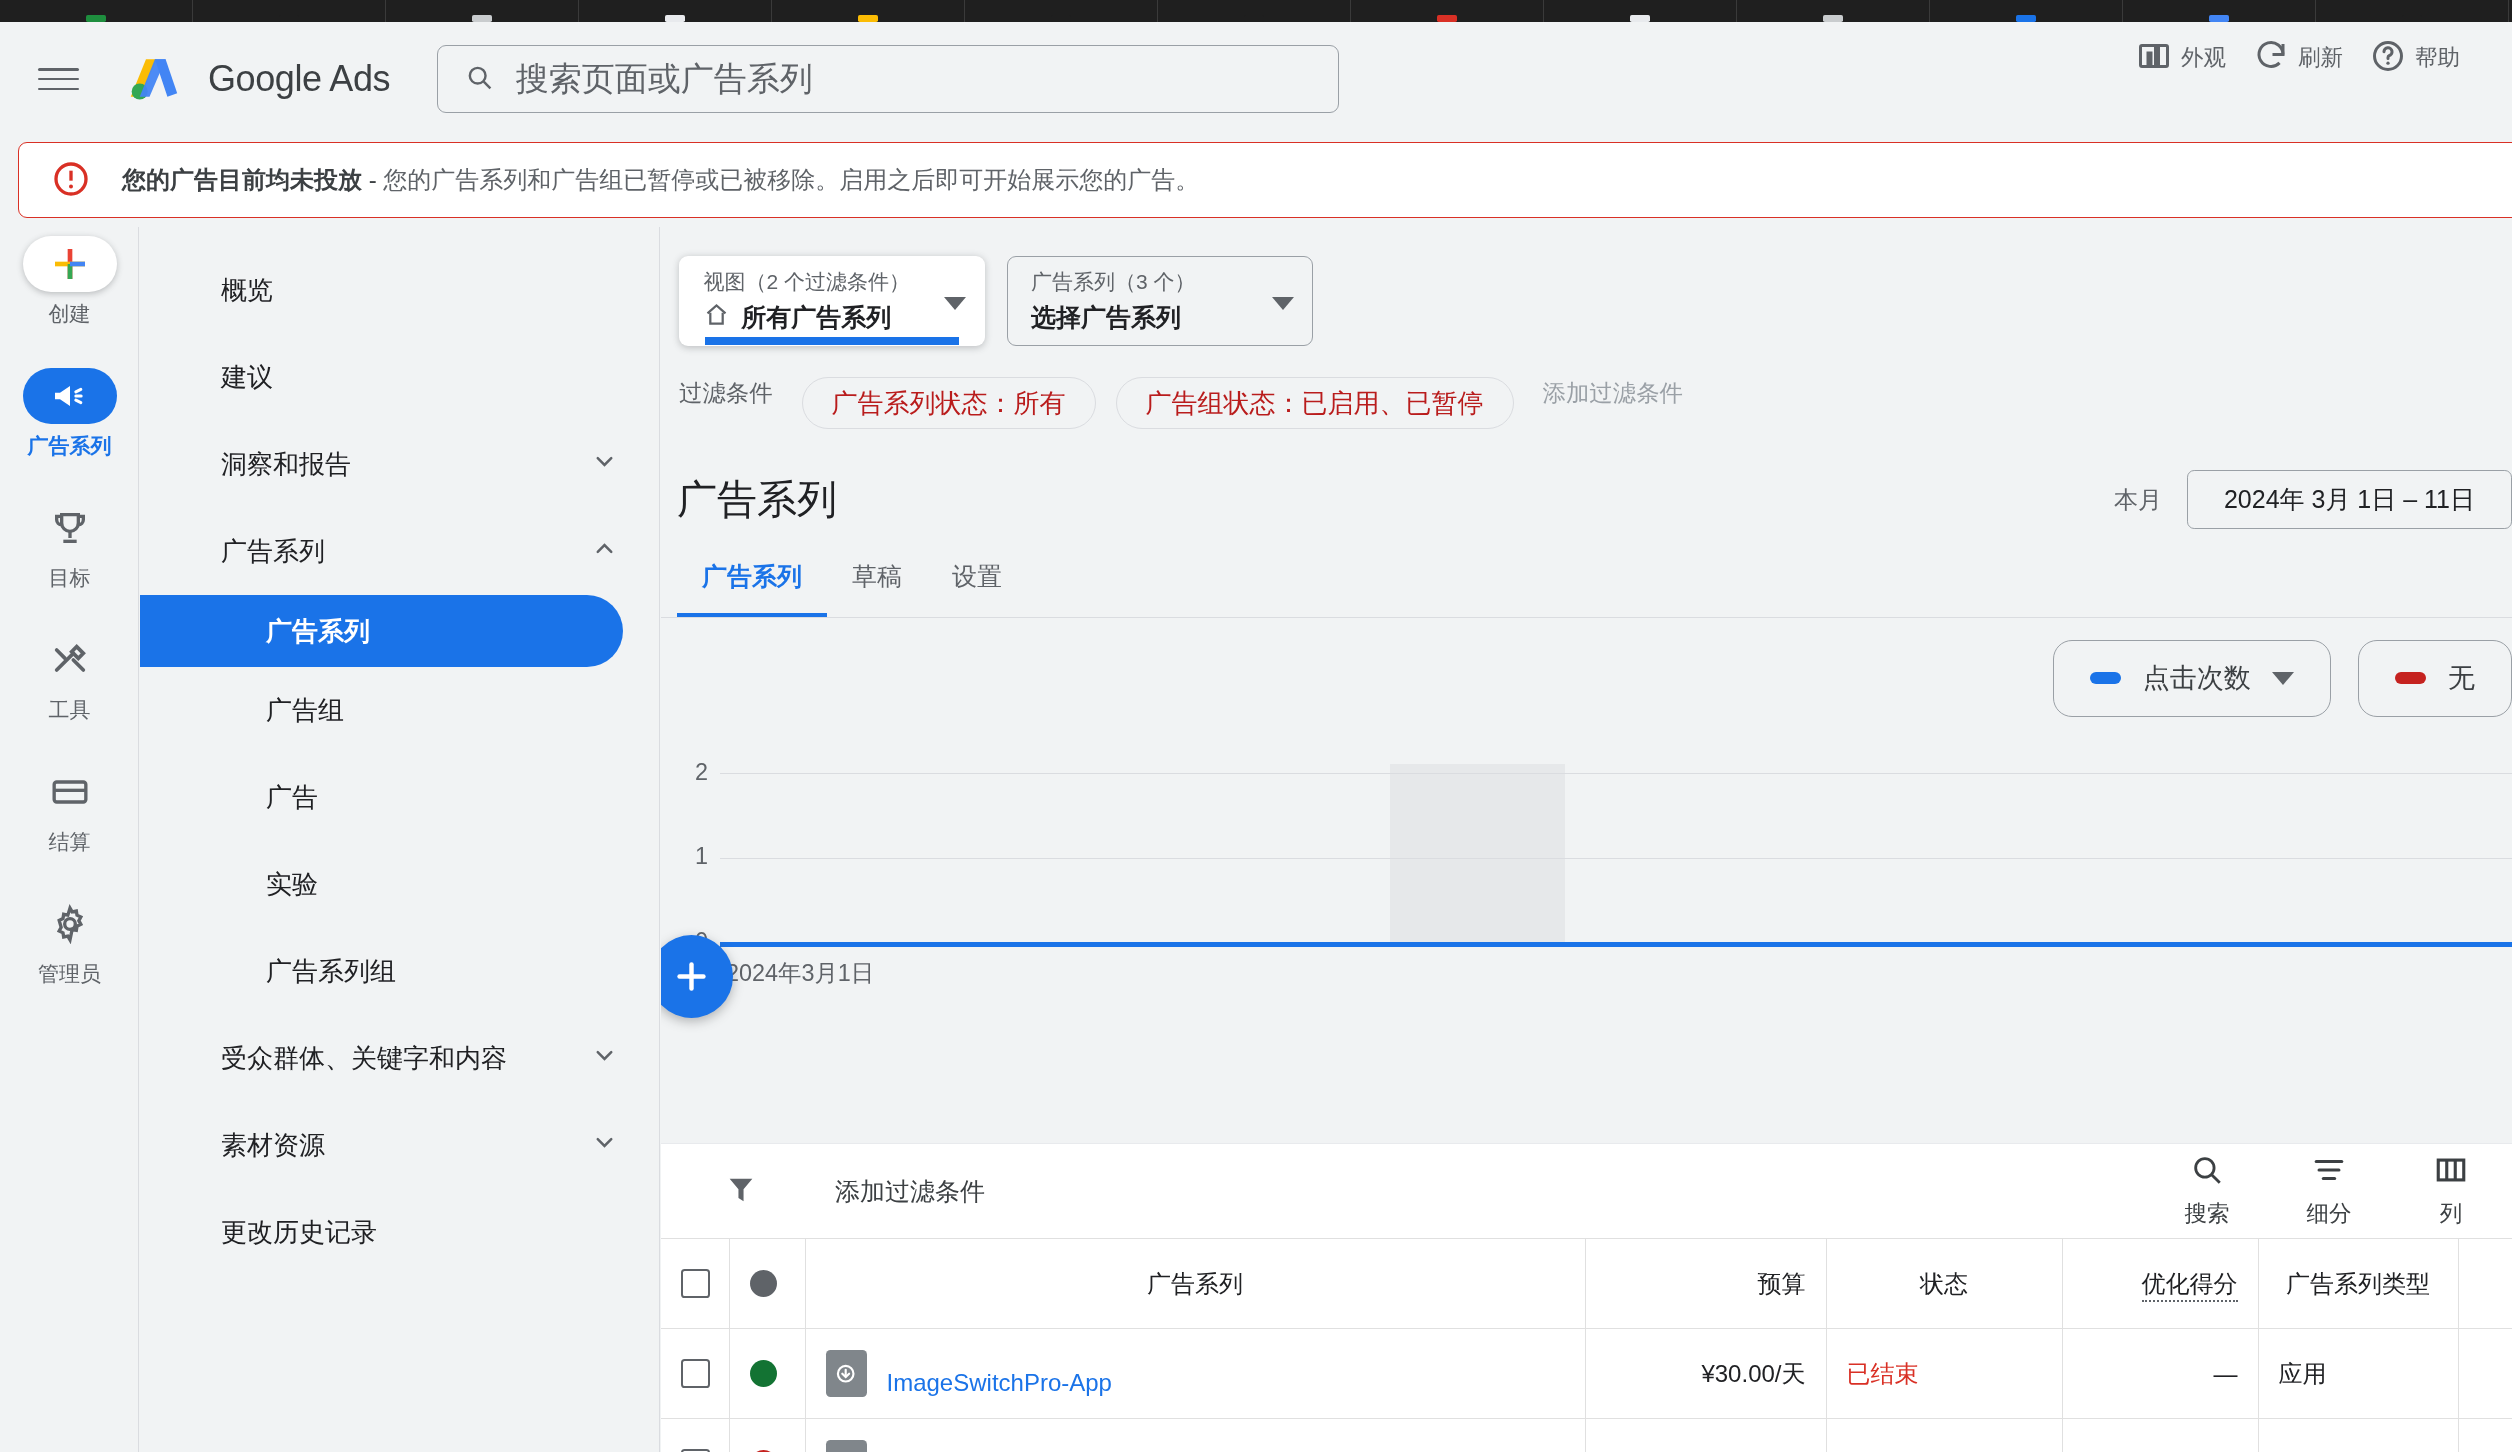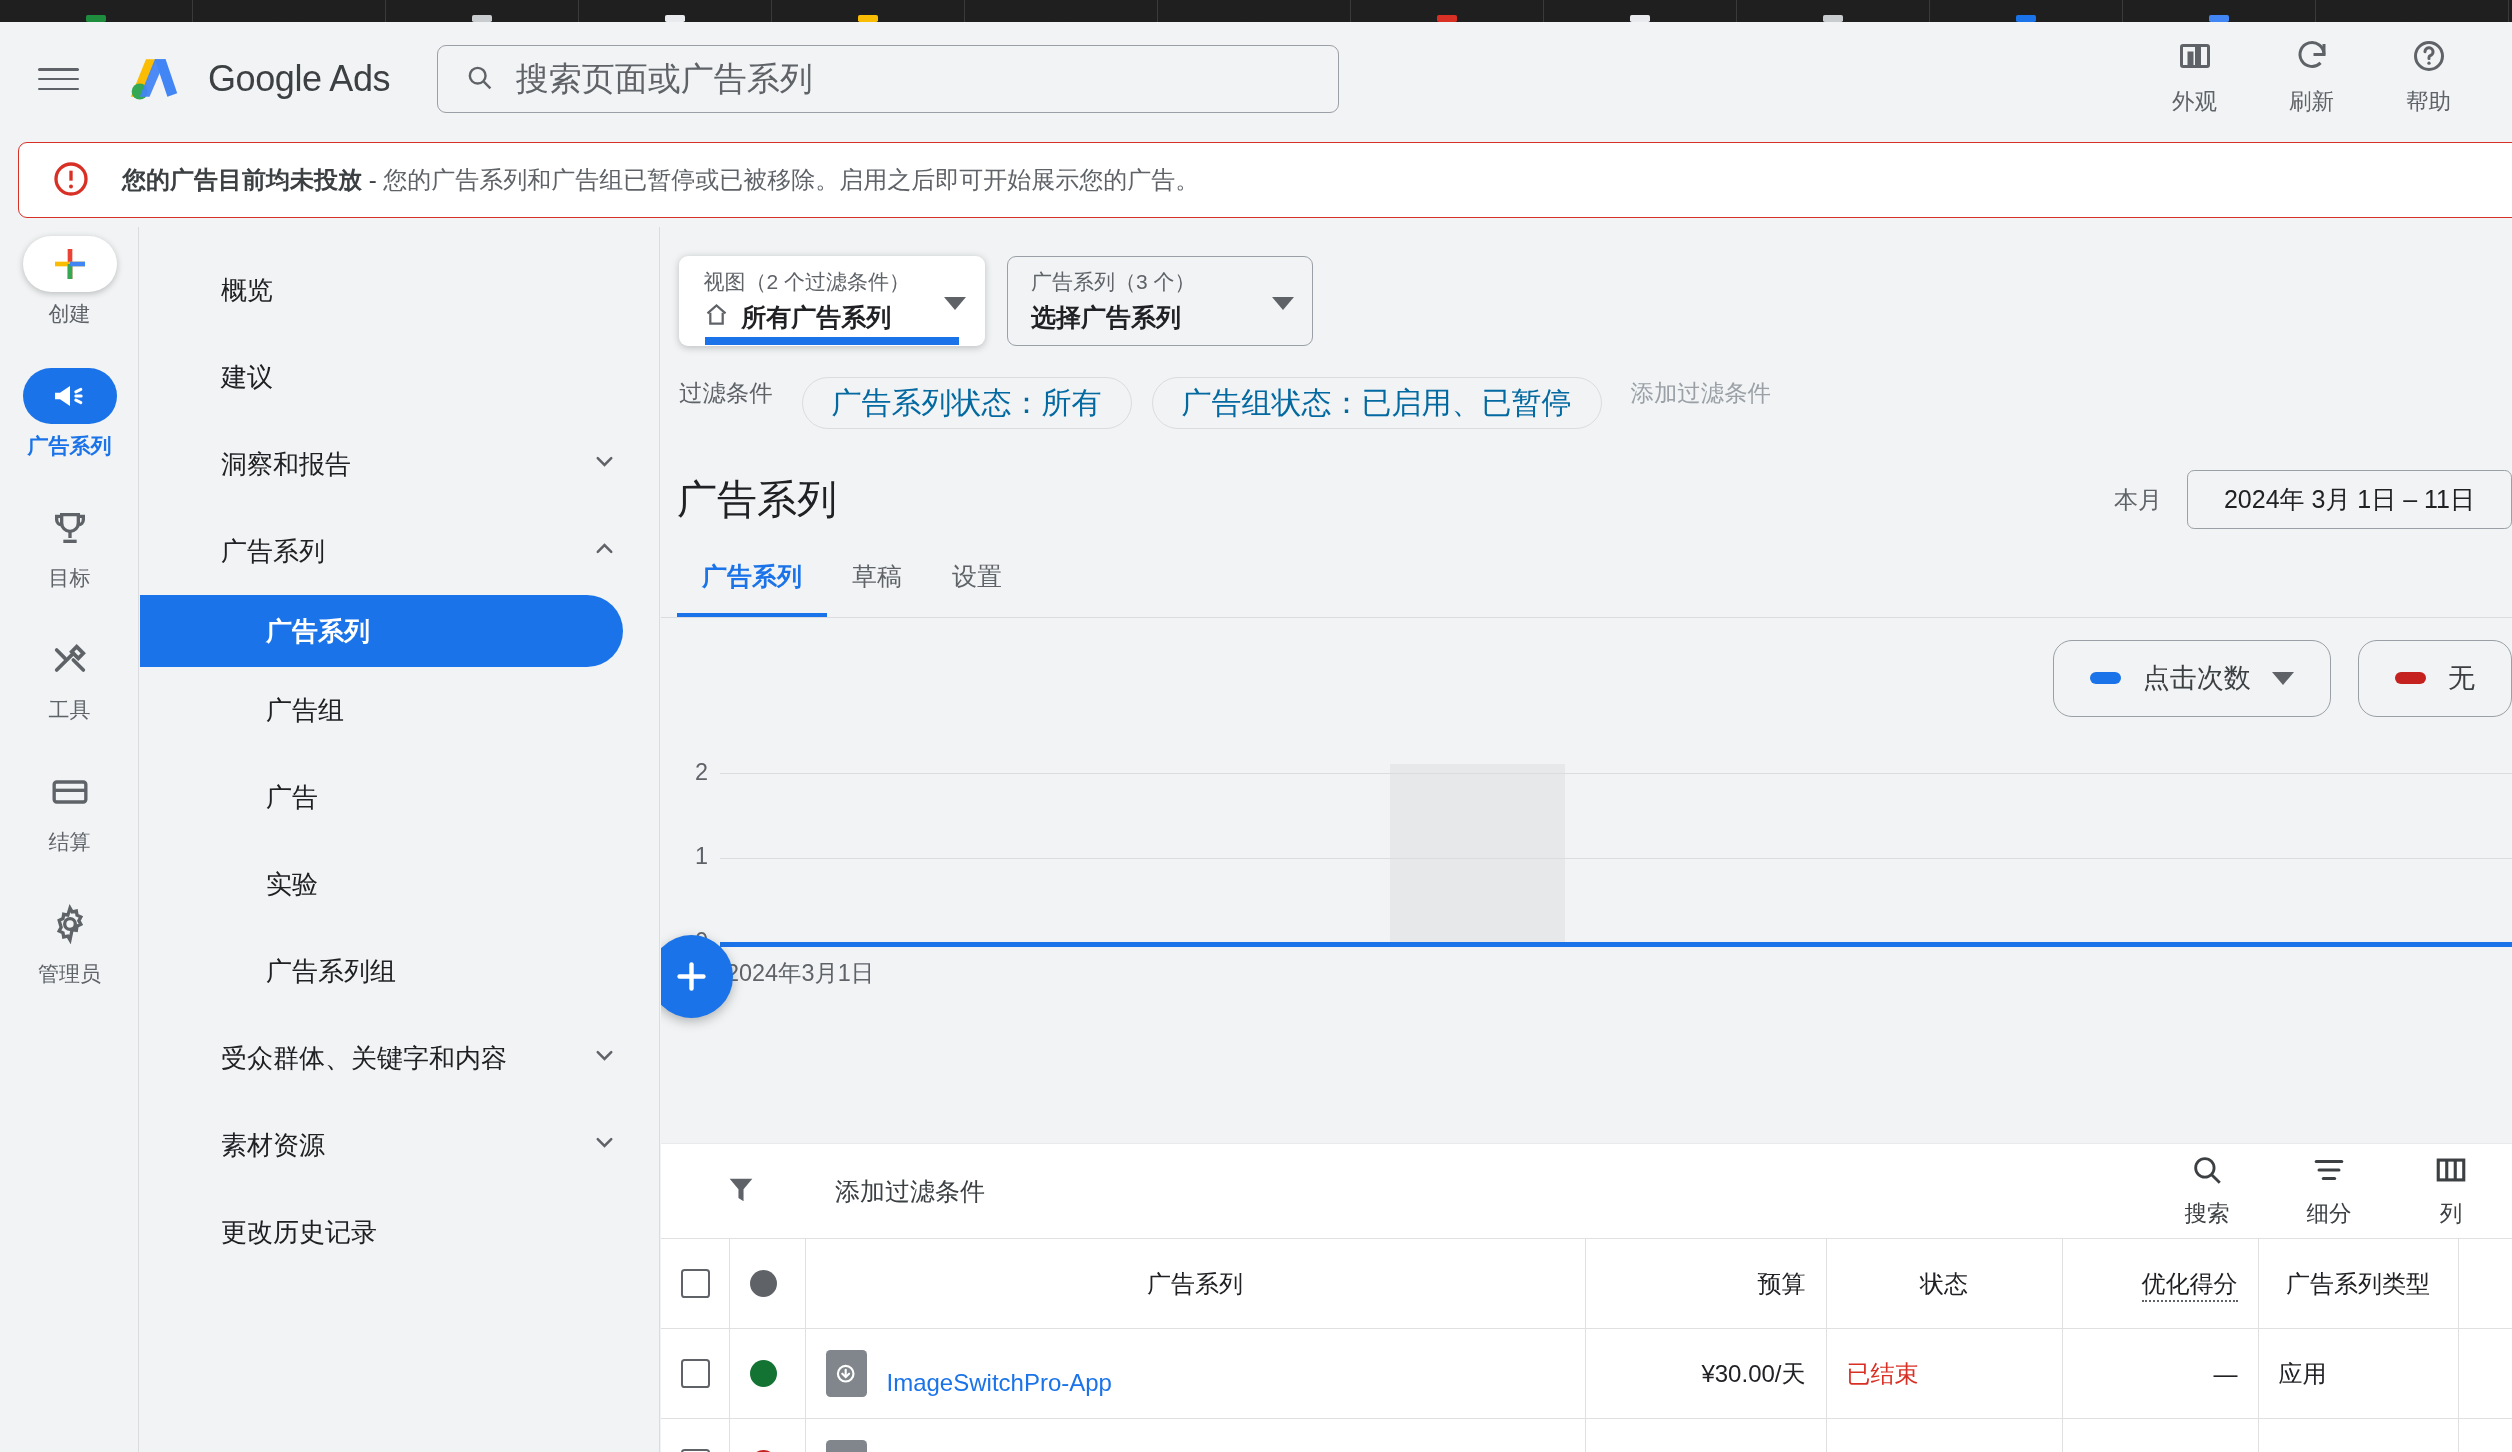--- a/index.html
+++ b/index.html
@@ -41,21 +41,21 @@
   .searchbox {
     margin-left: 47px; width: 902px; height: 68px;
     border: 1.8px solid #9aa0a6; border-radius: 9px;
     display: flex; align-items: center; padding: 0 27px; gap: 21.6px;
     background: #f1f3f4;
   }
   .searchbox .ph { font-size: 33px; color: #5f6368; }
 
   .appbar-actions { position: absolute; right: 25px; top: 16px; display: flex; gap: 0; }
   .appbar-action {
-    width: 117px; display: flex; flex-direction: column; align-items: center; gap: 9px;
+    width: 117px; display: flex; flex-direction: row; align-items: center; gap: 9px;
     cursor: pointer;
   }
   .appbar-action .lbl { font-size: 22.5px; color: #5f6368; }
 
   
   .alert {
     position: absolute; top: 142px; left: 18px;
     width: 2503px; height: 76px;
     border: 1.8px solid #d93025; border-radius: 9px;
     background: #fff; display: flex; align-items: center; gap: 31px;
@@ -118,21 +118,21 @@
   .selector .caret { position:absolute; right: 18px; top: 40px;
      border-left: 11.7px solid transparent; border-right: 11.7px solid transparent;
      border-top: 13.5px solid #5f6368; }
   .selector .underline { position:absolute; left: 25px; right: 25px; bottom: 0; height: 8px; background:#1a73e8; }
 
   .filters-row { display:flex; align-items:flex-start; gap: 20px; padding: 31px 0 0 18px; }
   .filters-label { font-size: 23.4px; color:#5f6368; margin-right: 9px; }
   .chip {
     height: 52px; border:1.8px solid #dadce0; border-radius: 27px;
     display:flex; align-items:center; padding: 0 29px;
-    font-size: 30px; color:#0369a1; cursor:pointer; white-space: nowrap;
+    font-size: 26px; color:#b91c1c; cursor:pointer; white-space: nowrap;
   }
   .add-filter { font-size: 23.4px; color:#9aa0a6; cursor:pointer; margin-left: 9px; }
 
   .title-row { display:flex; align-items:center; padding: 41px 0 0 16px; }
   .page-title { font-size: 40px; color:#202124; font-weight: 400; }
   .date-area { margin-left:auto; display:flex; align-items:center; gap: 25px; padding-right: 0; }
   .date-pre { font-size: 24px; color:#5f6368; }
   .date-box { height: 59px; border:1.8px solid #9aa0a6; border-radius: 7.2px;
     display:flex; align-items:center; padding: 0 36px; font-size: 25px; color:#202124; cursor:pointer; white-space: nowrap;}
 

